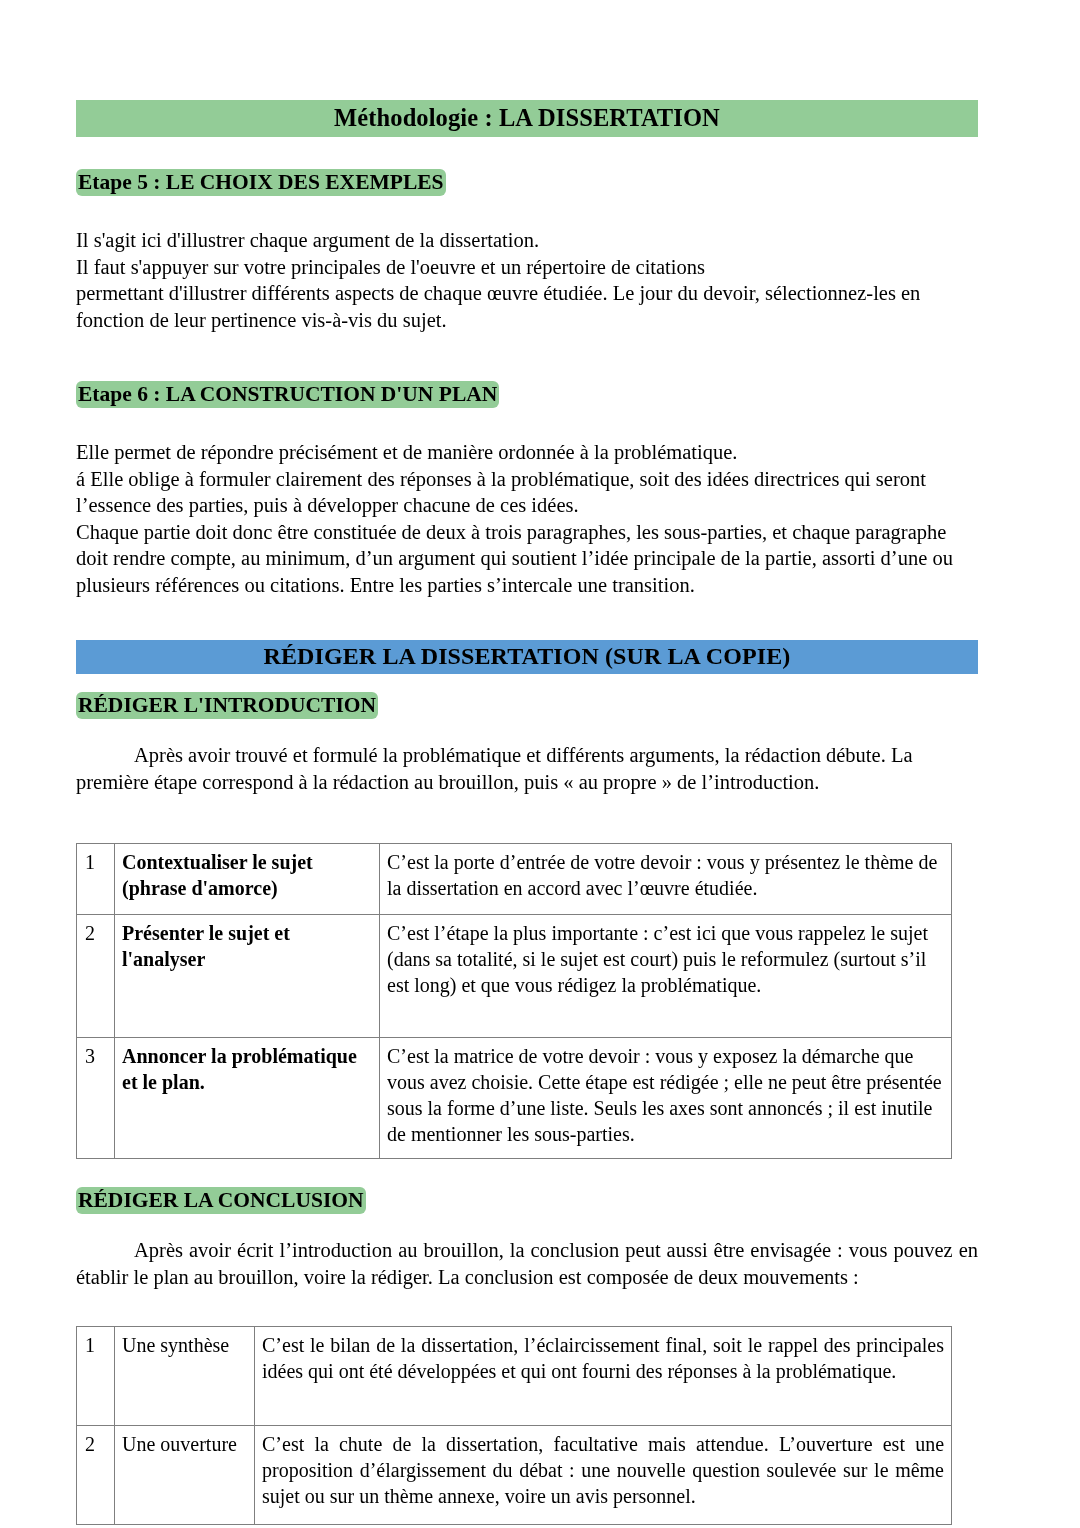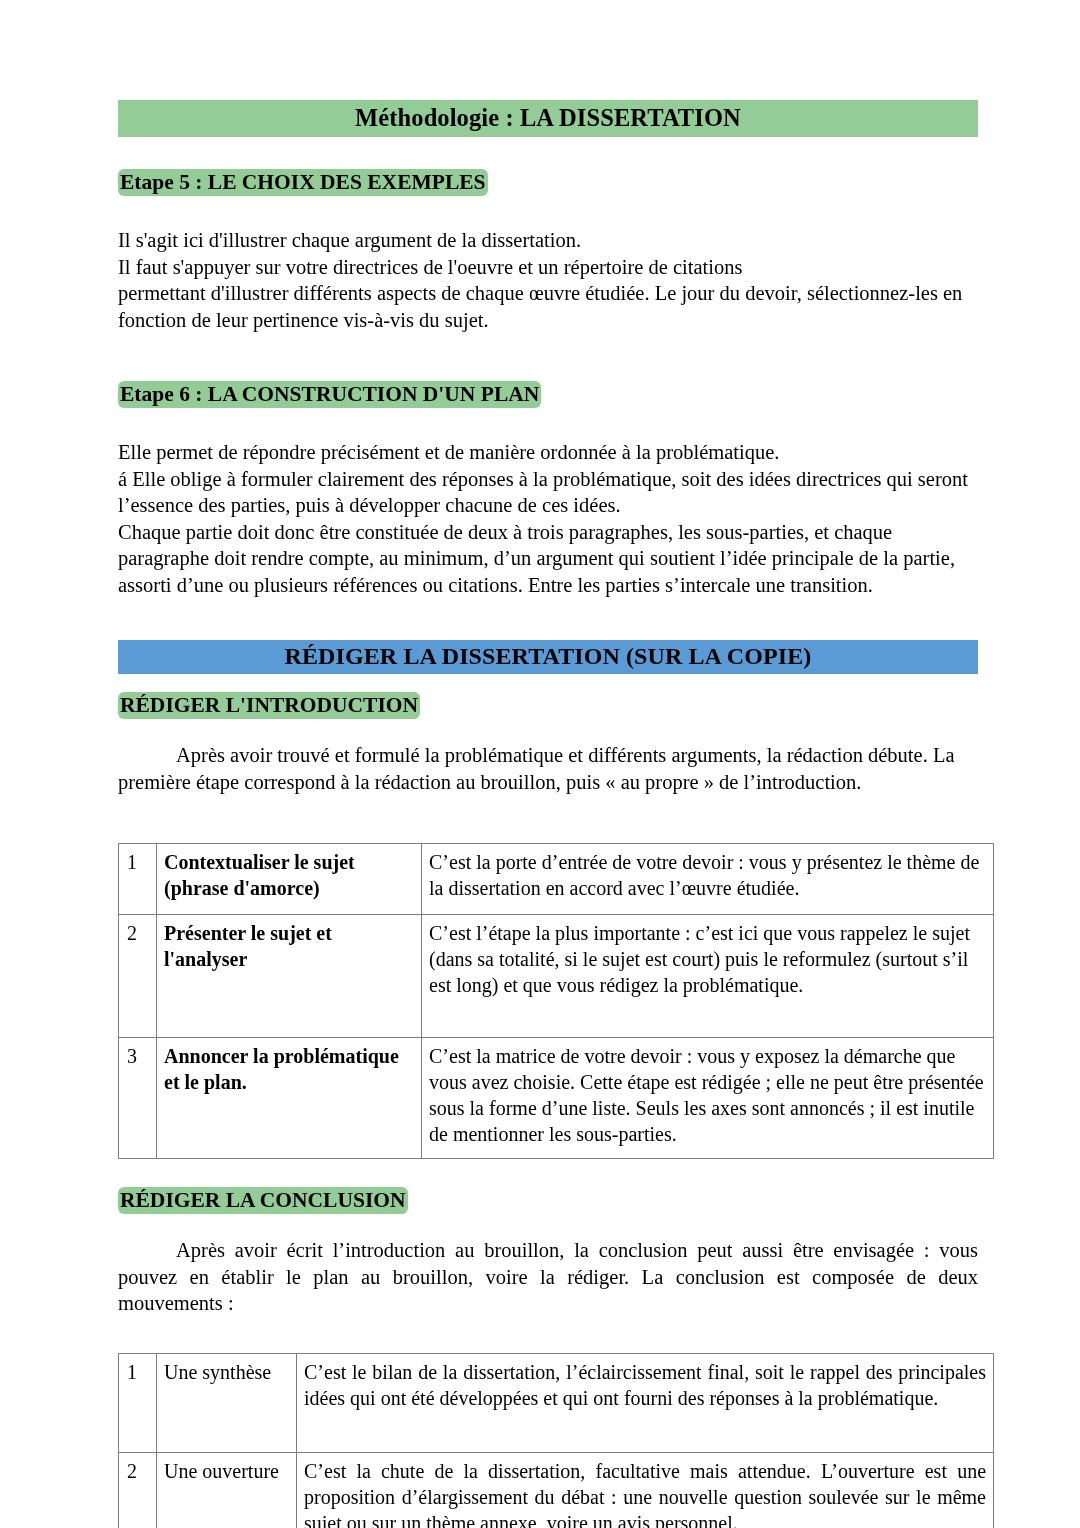--- a/index.html
+++ b/index.html
@@ -12,21 +12,21 @@
     height: 1528px;
     font-family: "Liberation Serif", "DejaVu Serif", serif;
     color: #000000;
     -webkit-font-smoothing: antialiased;
   }
   .page {
     position: relative;
     width: 1080px;
     height: 1528px;
     box-sizing: border-box;
-    padding: 100px 102px 0 118px;
+    padding: 100px 102px 0 76px;
   }
 
   
   .banner {
     display: block;
     text-align: center;
     font-weight: bold;
     letter-spacing: 0.1px;
   }
   .banner-green {
@@ -124,21 +124,21 @@
   <div class="sp-32"></div>
 
   <div class="heading-wrap">
     <span class="heading-hl">Etape 5 : LE CHOIX DES EXEMPLES</span>
   </div>
 
   <div class="sp-32"></div>
 
   <p class="body">
     <span>Il s'agit ici d'</span><b>illustrer chaque argument</b><span> de la dissertation.</span><br>
-    <span>Il faut s'appuyer sur votre </span><b>directrices de l'oeuvre</b><span> et un </span><b>répertoire de citations</b><br>
+    <span>Il faut s'appuyer sur votre </span><b>principales de l'oeuvre</b><span> et un </span><b>répertoire de citations</b><br>
     <span> permettant d'illustrer différents aspects de chaque œuvre étudiée. Le jour du devoir, sélectionnez-les en fonction de leur pertinence vis-à-vis du sujet.</span>
   </p>
 
   <div class="sp-48"></div>
 
   <div class="heading-wrap">
     <span class="heading-hl">Etape 6 : LA CONSTRUCTION D'UN PLAN</span>
   </div>
 
   <div class="sp-32"></div>

